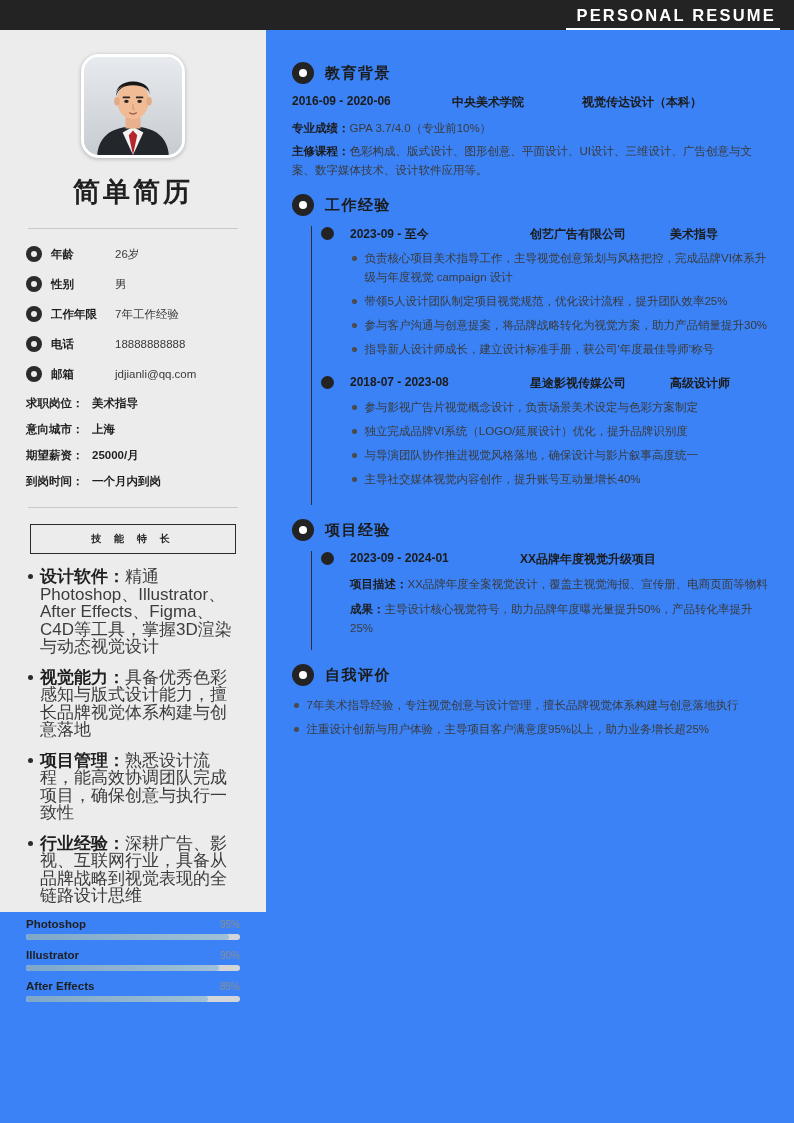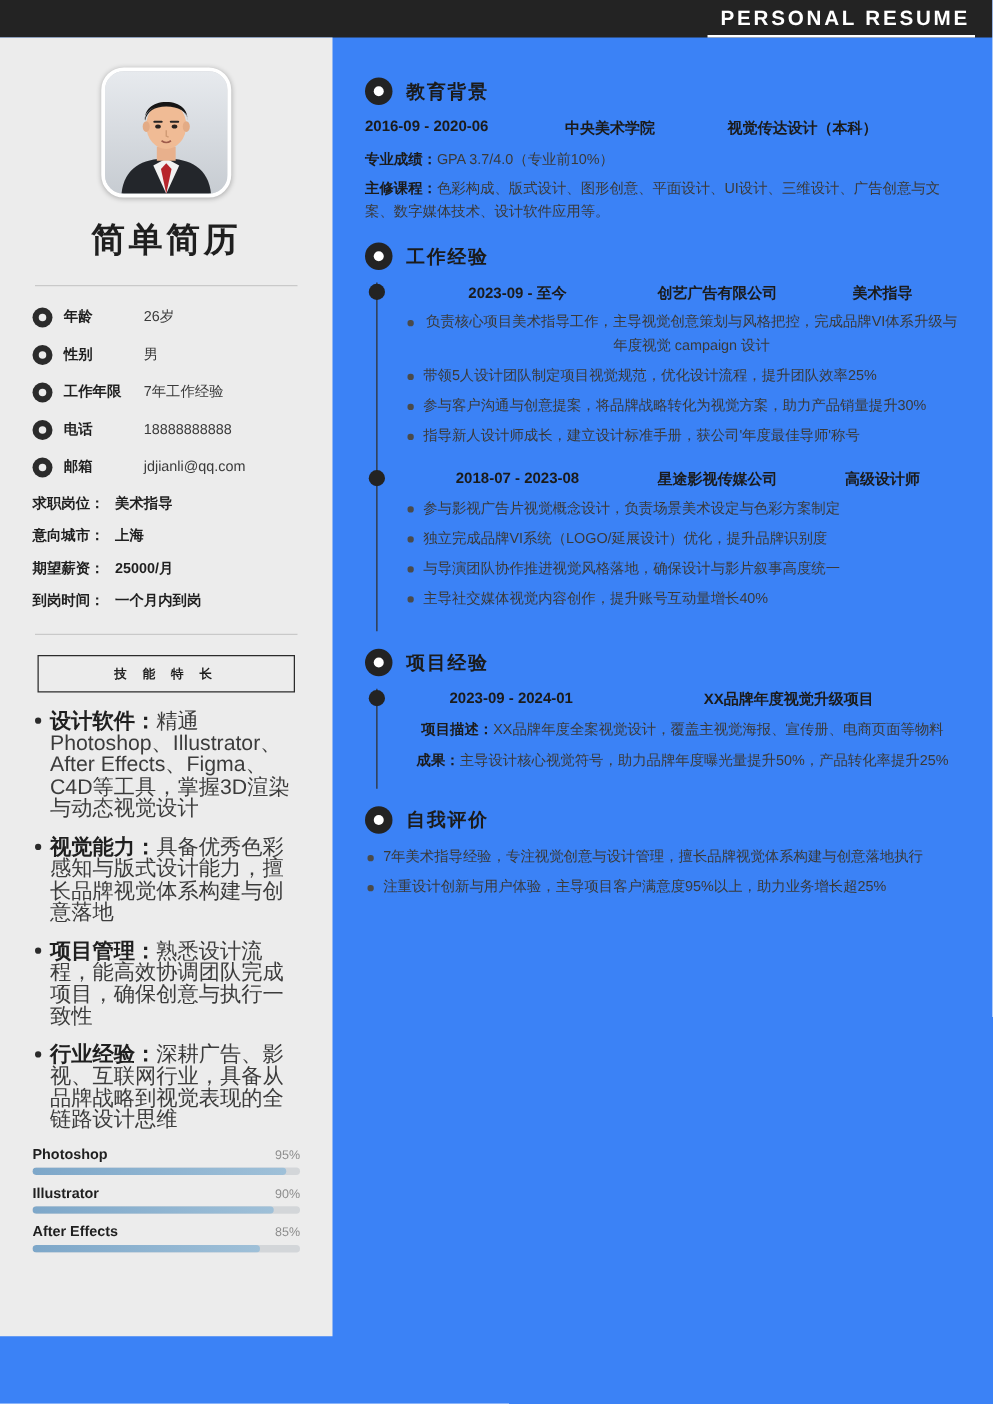--- a/index.html
+++ b/index.html
@@ -27,21 +27,21 @@
     color: #ffffff;
     font-size: 16.5px;
     letter-spacing: 2.2px;
     font-weight: 700;
     border-bottom: 2px solid #ffffff;
     padding: 0 4px 0 10px;
   }
   
   .left {
     position: absolute; top: 30px; left: 0;
-    width: 266px; height: 1039px;
+    width: 266px; height: 882px;
     background: #ececec;
     padding: 0 26px;
   }
   .left-inner { width: 100%; }
   .avatar-wrap {
     margin: 24px auto 0;
     width: 104px; height: 104px;
     border-radius: 18px;
     overflow: hidden;
     border: 3px solid #ffffff;
@@ -213,24 +213,23 @@
   .para {
     font-size: 11.5px;
     line-height: 19px;
     color: #3a3a3a;
     margin-bottom: 4px;
   }
   .para b { color: #1b1b1b; }
   
   .timeline {
     position: relative;
-    margin-left: 9px;
-    padding-left: 22px;
+    margin-left: 19px;
+    padding-left: 38px;
     border-left: 1.6px solid #2f2f2f;
-    text-align: center;
   }
   .tl-entry { position: relative; padding-bottom: 6px; }
   .tl-dot {
     position: absolute;
     left: -29px; top: 1px;
     width: 13px; height: 13px;
     border-radius: 50%;
     background: #232323;
   }
   .tl-head {

